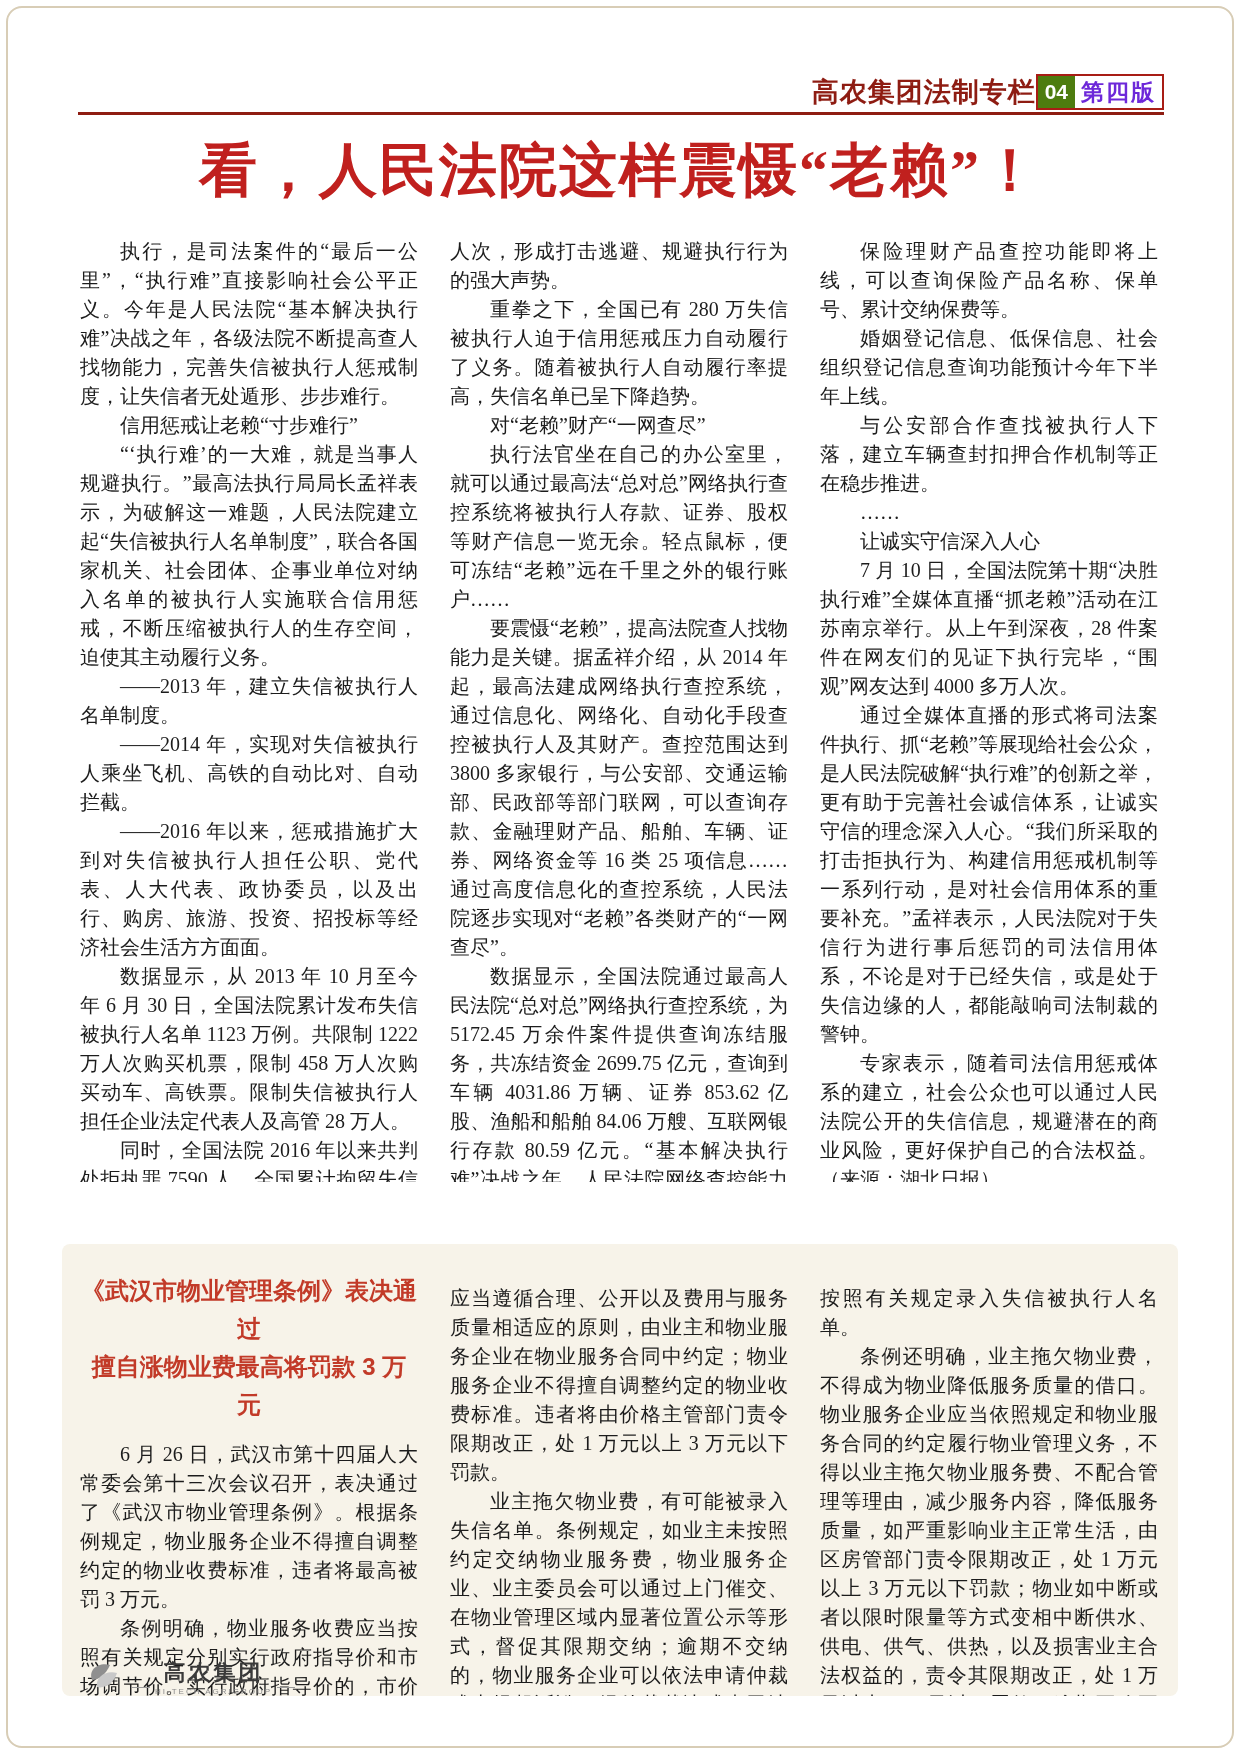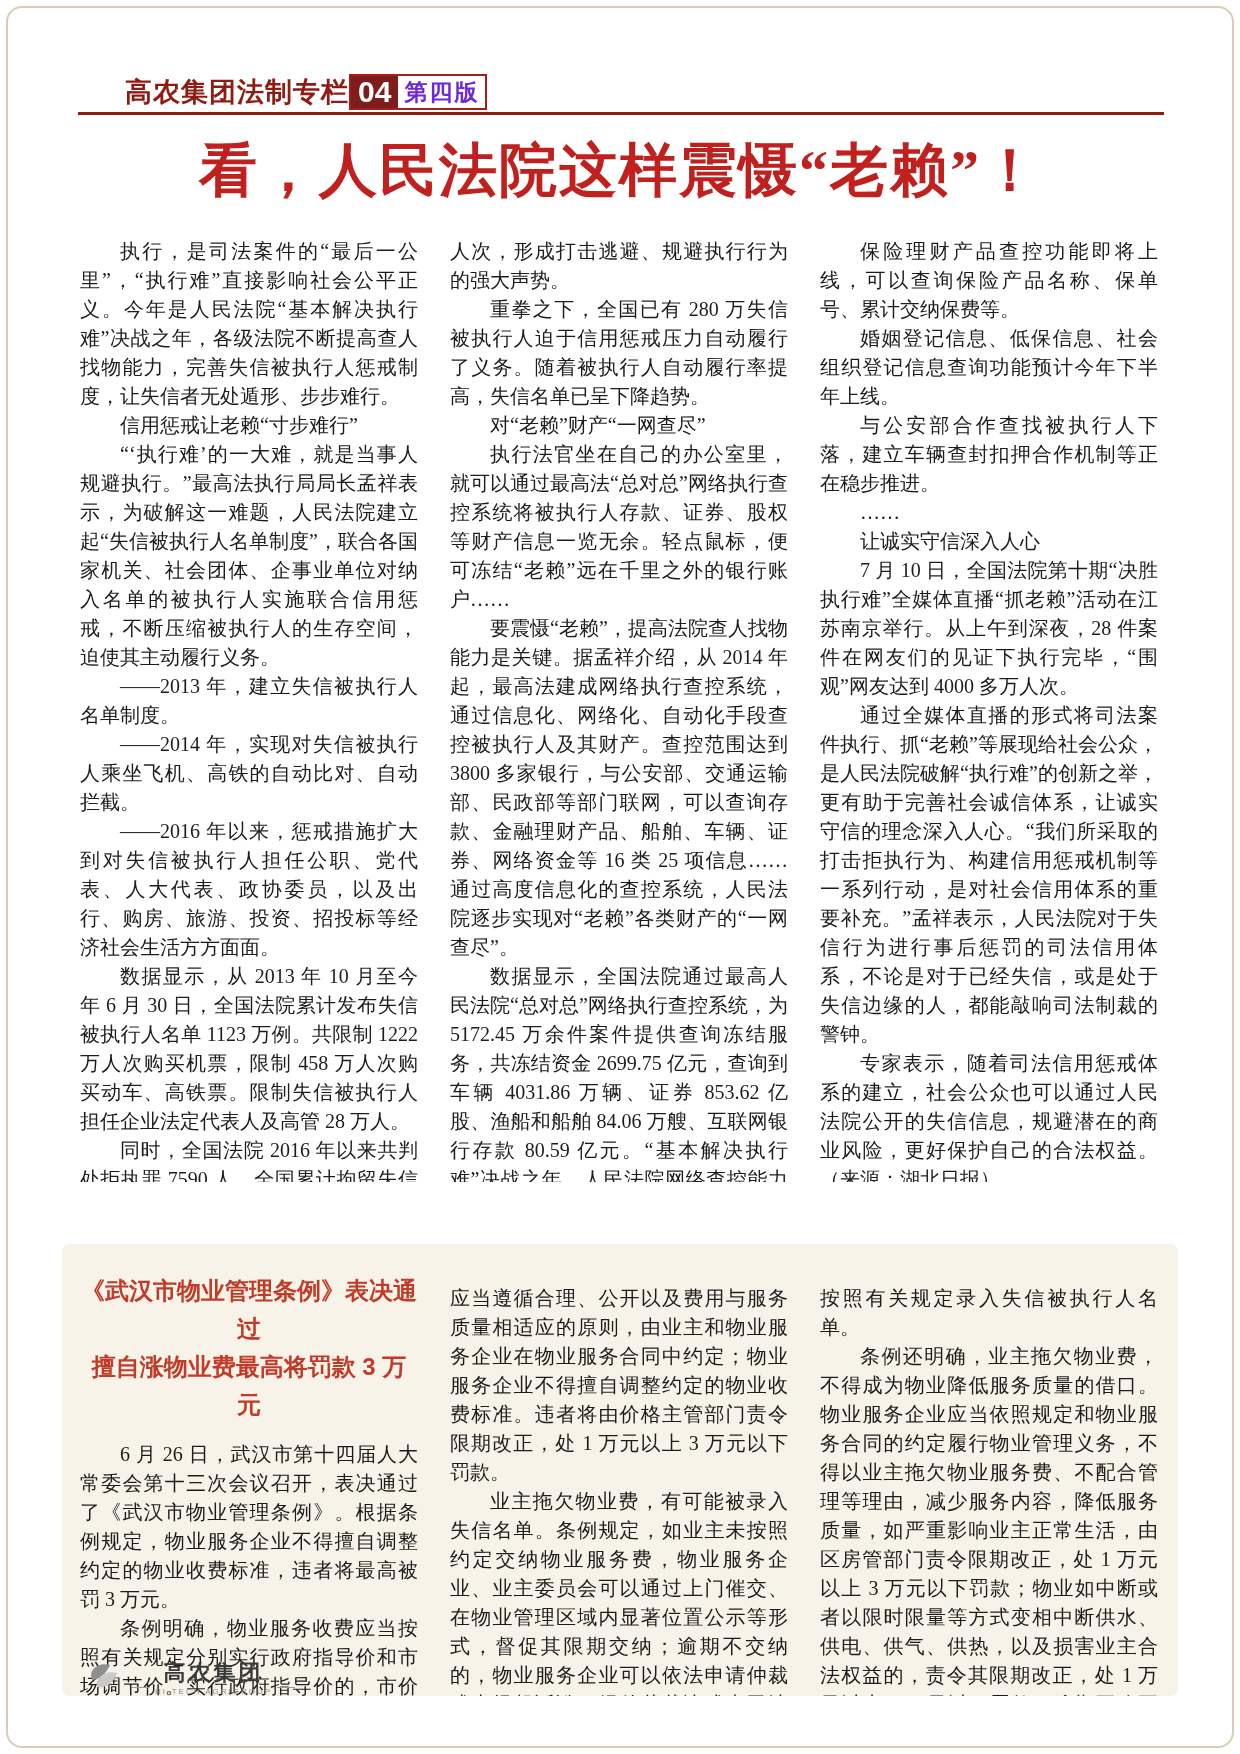--- a/index.html
+++ b/index.html
@@ -8,32 +8,32 @@
     font-family:"Liberation Serif","DejaVu Serif",serif;color:#1c1c1c;
     overflow:hidden;
   }
   .page-frame{
     position:absolute;inset:6px;border:2px solid #d8cdb6;border-radius:16px;
     pointer-events:none;
   }
   
   .masthead{
     position:absolute;top:74px;left:78px;right:76px;
-    display:flex;justify-content:flex-start;align-items:flex-end;margin-left:47px;
+    display:flex;justify-content:flex-end;align-items:flex-end;margin-left:47px;
   }
   .section-title{
     font-family:"Liberation Sans","DejaVu Sans",sans-serif;
     font-weight:bold;font-size:27px;color:#8e1c12;letter-spacing:1px;
   }
   .page-badge{
     display:flex;align-items:stretch;border:2px solid #a81d15;background:#fff;
     font-family:"Liberation Sans","DejaVu Sans",sans-serif;font-weight:bold;
   }
   .page-badge .num{
-    background:#7f1d1d;color:#ffffff;font-size:30px;line-height:30px;
+    background:#4d7c0f;color:#ffffff;font-size:21px;line-height:30px;
     padding:1px 7px;
   }
   .page-badge .edition{
     color:#6d28d9;font-size:23px;line-height:30px;padding:1px 6px;letter-spacing:2px;
   }
   .masthead-rule{
     position:absolute;top:112px;left:78px;right:76px;height:3px;background:#8e1c12;
   }
   
   .headline{

